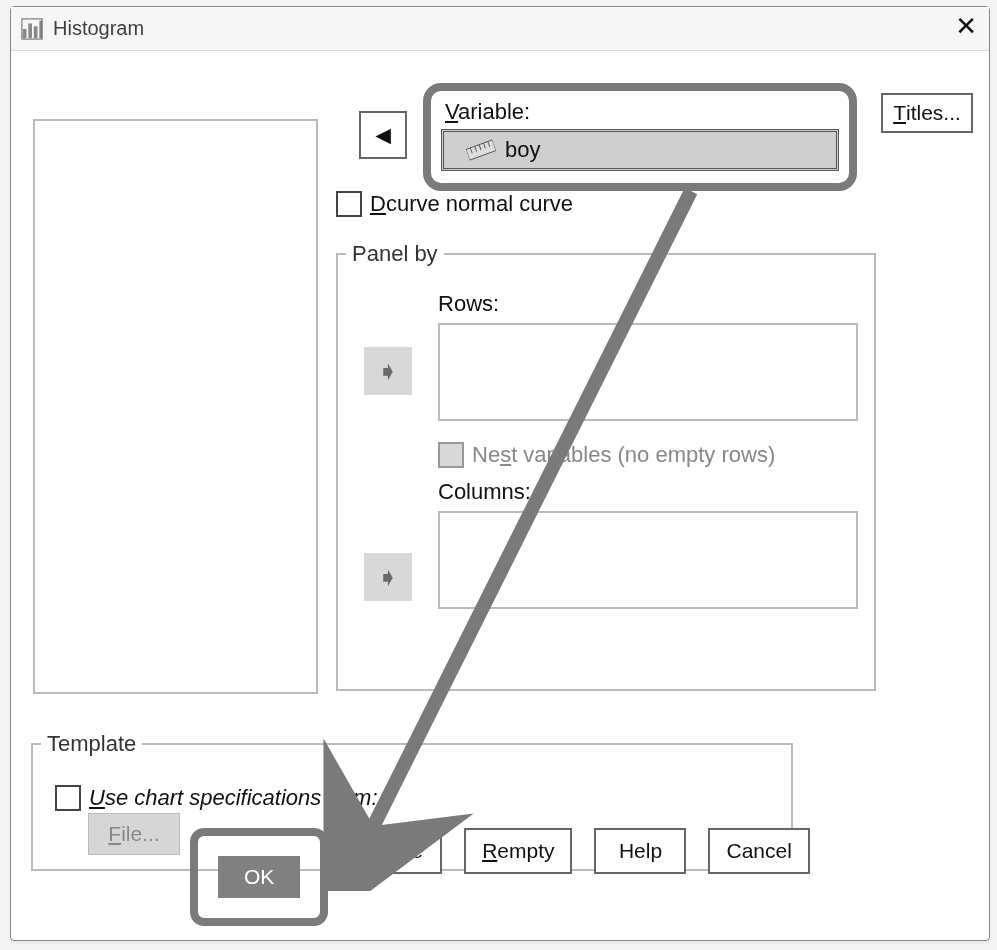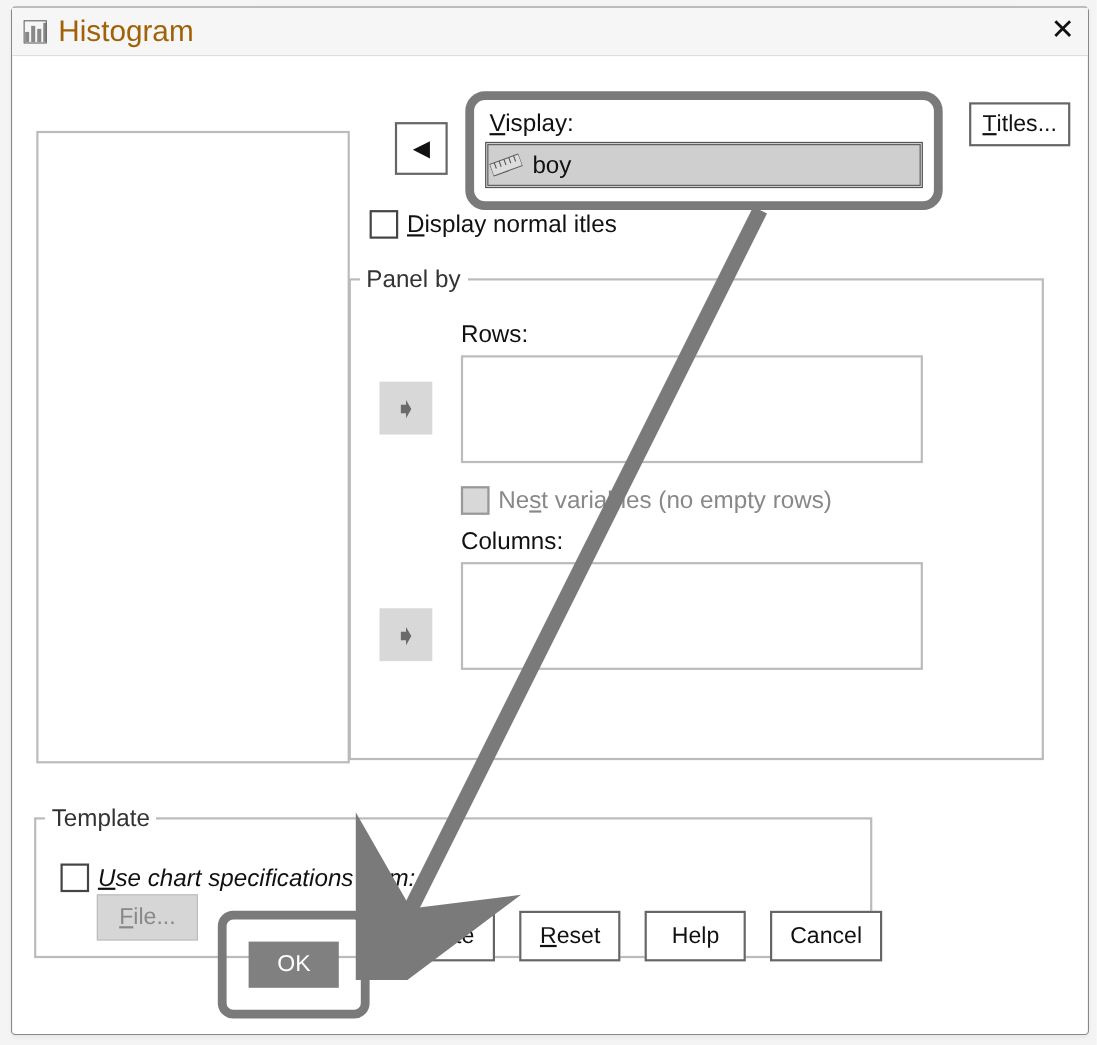--- a/index.html
+++ b/index.html
@@ -8,21 +8,21 @@
 .dialog {
   position: absolute; left: 10px; top: 6px; width: 980px; height: 935px;
   background: #fff; border: 1px solid #888; border-radius: 4px;
   box-shadow: 0 2px 4px rgba(0,0,0,0.05);
 }
 .titlebar {
   height: 44px; background: #f6f6f6; border-bottom: 1px solid #ddd;
   display: flex; align-items: center; padding: 0 10px; position: relative;
 }
 .app-icon { width: 22px; height: 22px; margin-right: 10px; }
-.title { font-size: 27px; color: #a16207; }
+.title { font-size: 20px; color: #404040; }
 .close-x { position: absolute; right: 12px; top: 4px; font-size: 26px; color: #111; font-weight: 300; cursor: pointer; }
 
 .body { position: relative; padding: 20px 20px 10px 20px; height: calc(100% - 44px); }
 
 .source-list {
   position: absolute; left: 22px; top: 68px; width: 285px; height: 575px;
   background: #fff; border: 2px solid #bbb;
 }
 
 .move-btn {
@@ -33,21 +33,21 @@
 .arrow { font-size: 26px; color: #111; }
 .arrow.gray { color: #6a6a6a; }
 
 .highlight-box {
   position: absolute; border: 8px solid #7a7a7a; border-radius: 18px; padding: 6px 10px 12px 10px;
 }
 .label { font-size: 22px; color: #111; display: block; margin: 2px 0 4px 4px; }
 .label .u { text-decoration: underline; }
 .var-input {
   width: 398px; height: 42px; background: #cfcfcf; border: 3px double #555;
-  display: flex; align-items: center; padding: 0 2px;
+  display: flex; align-items: center; padding: 0 23px;
 }
 .ruler-icon { width: 28px; height: 18px; margin-right: 10px; transform: rotate(-20deg); }
 .var-text { font-size: 22px; color: #111; }
 
 .titles-btn {
   position: absolute; right: 16px; top: 42px; width: 92px; height: 40px;
   background: #fff; border: 2px solid #666; font-size: 21px; color: #111;
   display: flex; align-items: center; justify-content: center; cursor: pointer;
 }
 .titles-btn .u { text-decoration: underline; }
@@ -56,21 +56,21 @@
 .chk { width: 26px; height: 26px; border: 2px solid #444; background: #fff; margin-right: 8px; cursor: pointer; }
 .chk.disabled { border-color: #999; background: #d8d8d8; }
 .chk-label { font-size: 22px; color: #111; }
 .chk-label.disabled { color: #888; }
 .chk-label .u { text-decoration: underline; }
 
 fieldset {
   position: absolute; border: 2px solid #bbb; padding-top: 28px;
 }
 fieldset > legend { font-size: 22px; color: #333; padding: 0 6px; margin-left: 8px; }
-.fs-panel { left: 306px; top: 190px; width: 632px; height: 450px; }
+.fs-panel { left: 325px; top: 190px; width: 540px; height: 450px; }
 .fs-template { left: 20px; top: 680px; width: 762px; height: 140px; }
 
 .panel-row-label { font-size: 22px; color: #111; margin-left: 100px; margin-top: -4px; margin-bottom: 6px; }
 .panel-list { margin-left: 100px; width: 420px; height: 98px; background: #fff; border: 2px solid #bbb; }
 
 .file-btn {
   position: absolute; left: 55px; bottom: 14px; width: 92px; height: 42px;
   background: #d6d6d6; border: 1px solid #bbb; color: #888; font-size: 21px;
   display: flex; align-items: center; justify-content: center;
 }
@@ -113,21 +113,21 @@
   <div class="body">
 
     <div class="source-list"></div>
 
     <div class="move-btn" style="left:348px; top:60px;">
       <span class="arrow">◄</span>
     </div>
 
     <div class="highlight-box" style="left:412px; top:32px;">
       <span class="label">
-        <span class="u">V</span><span>isplay:</span>
+        <span class="u">V</span><span>ariable:</span>
       </span>
       <div class="var-input">
         <svg class="ruler-icon" viewBox="0 0 30 12">
           <rect x="0" y="0" width="30" height="12" fill="#ddd" stroke="#555"></rect>
           <line x1="5" y1="0" x2="5" y2="6" stroke="#555"></line>
             <line x1="10" y1="0" x2="10" y2="6" stroke="#555"></line>
           <line x1="15" y1="0" x2="15" y2="6" stroke="#555"></line>
             <line x1="20" y1="0" x2="20" y2="6" stroke="#555"></line>
           <line x1="25" y1="0" x2="25" y2="6" stroke="#555"></line>
         </svg>
@@ -136,21 +136,21 @@
     </div>
 
     <div class="titles-btn">
       <span class="u">T</span>
         <span>itles...</span>
     </div>
 
     <div class="checkbox-row" style="left:325px; top:140px;">
       <div class="chk"></div>
       <span class="chk-label">
-        <span class="u">D</span><span>isplay normal itles</span>
+        <span class="u">D</span><span>curve normal curve</span>
       </span>
     </div>
 
     <fieldset class="fs-panel">
       <legend>Panel by</legend>
 
       <div class="panel-row-label">
         <span>Ro</span><span class="u">w</span><span>s:</span>
       </div>
       <div class="move-btn gray" style="left:26px; top:80px;">
@@ -190,21 +190,21 @@
     <div class="button-row">
       <div class="ok-highlight">
         <div class="btn ok">OK</div>
       </div>
       <div class="btn">
         <span class="u">P</span>
           <span>aste</span>
       </div>
       <div class="btn">
         <span class="u">R</span>
-          <span>eset</span>
+          <span>empty</span>
       </div>
       <div class="btn">Help</div>
       <div class="btn">Cancel</div>
     </div>
 
     <svg class="big-arrow" style="left:280px; top:120px; width:430px; height:720px;" viewBox="0 0 430 720">
       <defs>
         <marker id="ah" markerWidth="14" markerHeight="14" refX="6" refY="6" orient="auto">
           <path d="M0,0 L12,6 L0,12 L4,6 Z" fill="#7a7a7a"></path>
         </marker>

